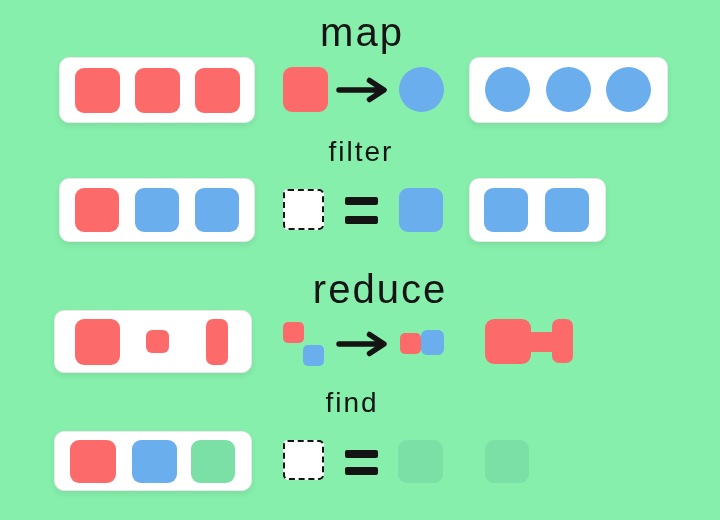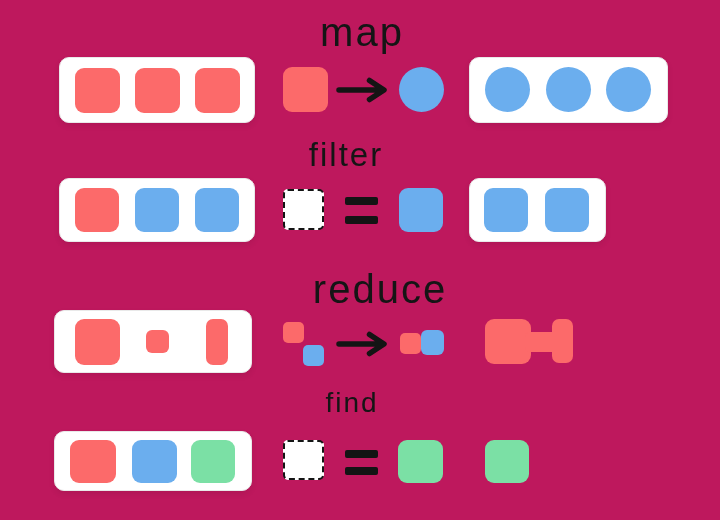--- a/index.html
+++ b/index.html
@@ -4,21 +4,21 @@
 <style>
   html, body {
     margin: 0;
     padding: 0;
     background: #ffffff;
   }
   .stage {
     position: relative;
     width: 720px;
     height: 520px;
-    background: #be185d;
+    background: #86efac;
     overflow: hidden;
     font-family: "Liberation Sans", sans-serif;
   }
   .card {
     background: #ffffff;
     border: 1px solid #e9e9e9;
     border-radius: 10px;
     box-shadow: 0 3px 6px rgba(0,0,0,0.08);
     box-sizing: border-box;
   }
@@ -55,21 +55,21 @@
     <div style="background: rgb(252, 106, 106); border-radius: 9px; position: absolute; left: 195px; top: 68px; width: 45px; height: 45px;"></div>
     <div style="background: rgb(252, 106, 106); border-radius: 9px; position: absolute; left: 283px; top: 67px; width: 45px; height: 45px;"></div>
     <svg viewBox="0 0 54 28" width="54" height="28" style="position: absolute; left: 336px; top: 76px;">
       <path d="M3 14 H46 M33.5 4.5 L48 14 L33.5 23.5" fill="none" stroke="#141414" stroke-width="5.5" stroke-linecap="round" stroke-linejoin="round"></path>
     </svg>
     <div style="background: rgb(107, 174, 238); border-radius: 50%; position: absolute; left: 399px; top: 67px; width: 45px; height: 45px;"></div>
     <div class="card" style="position: absolute; left: 469px; top: 57px; width: 199px; height: 66px;"></div>
     <div style="background: rgb(107, 174, 238); border-radius: 50%; position: absolute; left: 485px; top: 67px; width: 45px; height: 45px;"></div>
     <div style="background: rgb(107, 174, 238); border-radius: 50%; position: absolute; left: 546px; top: 67px; width: 45px; height: 45px;"></div>
     <div style="background: rgb(107, 174, 238); border-radius: 50%; position: absolute; left: 606px; top: 67px; width: 45px; height: 45px;"></div>
-    <div class="op-label" style="left: 346px; top: 138px; font-size: 33px; position: absolute;">filter</div>
+    <div class="op-label" style="left: 361px; top: 138px; font-size: 28px; position: absolute;">filter</div>
     <div class="card" style="position: absolute; left: 59px; top: 178px; width: 196px; height: 64px;"></div>
     <div style="background: rgb(252, 106, 106); border-radius: 9px; position: absolute; left: 75px; top: 188px; width: 44px; height: 44px;"></div>
     <div style="background: rgb(107, 174, 238); border-radius: 9px; position: absolute; left: 135px; top: 188px; width: 44px; height: 44px;"></div>
     <div style="background: rgb(107, 174, 238); border-radius: 9px; position: absolute; left: 195px; top: 188px; width: 44px; height: 44px;"></div>
     <div class="dashed" style="border-radius: 5px; position: absolute; left: 283px; top: 189px; width: 41px; height: 41px;"></div>
     <div style="height: 27px; position: absolute; left: 345px; top: 197px; width: 33px;">
       <div class="eq-bar" style="top: 0px; height: 8px;"></div>
       <div class="eq-bar" style="top: 19px; height: 8px;"></div>
     </div>
     <div style="background: rgb(107, 174, 238); border-radius: 9px; position: absolute; left: 399px; top: 188px; width: 44px; height: 44px;"></div>

